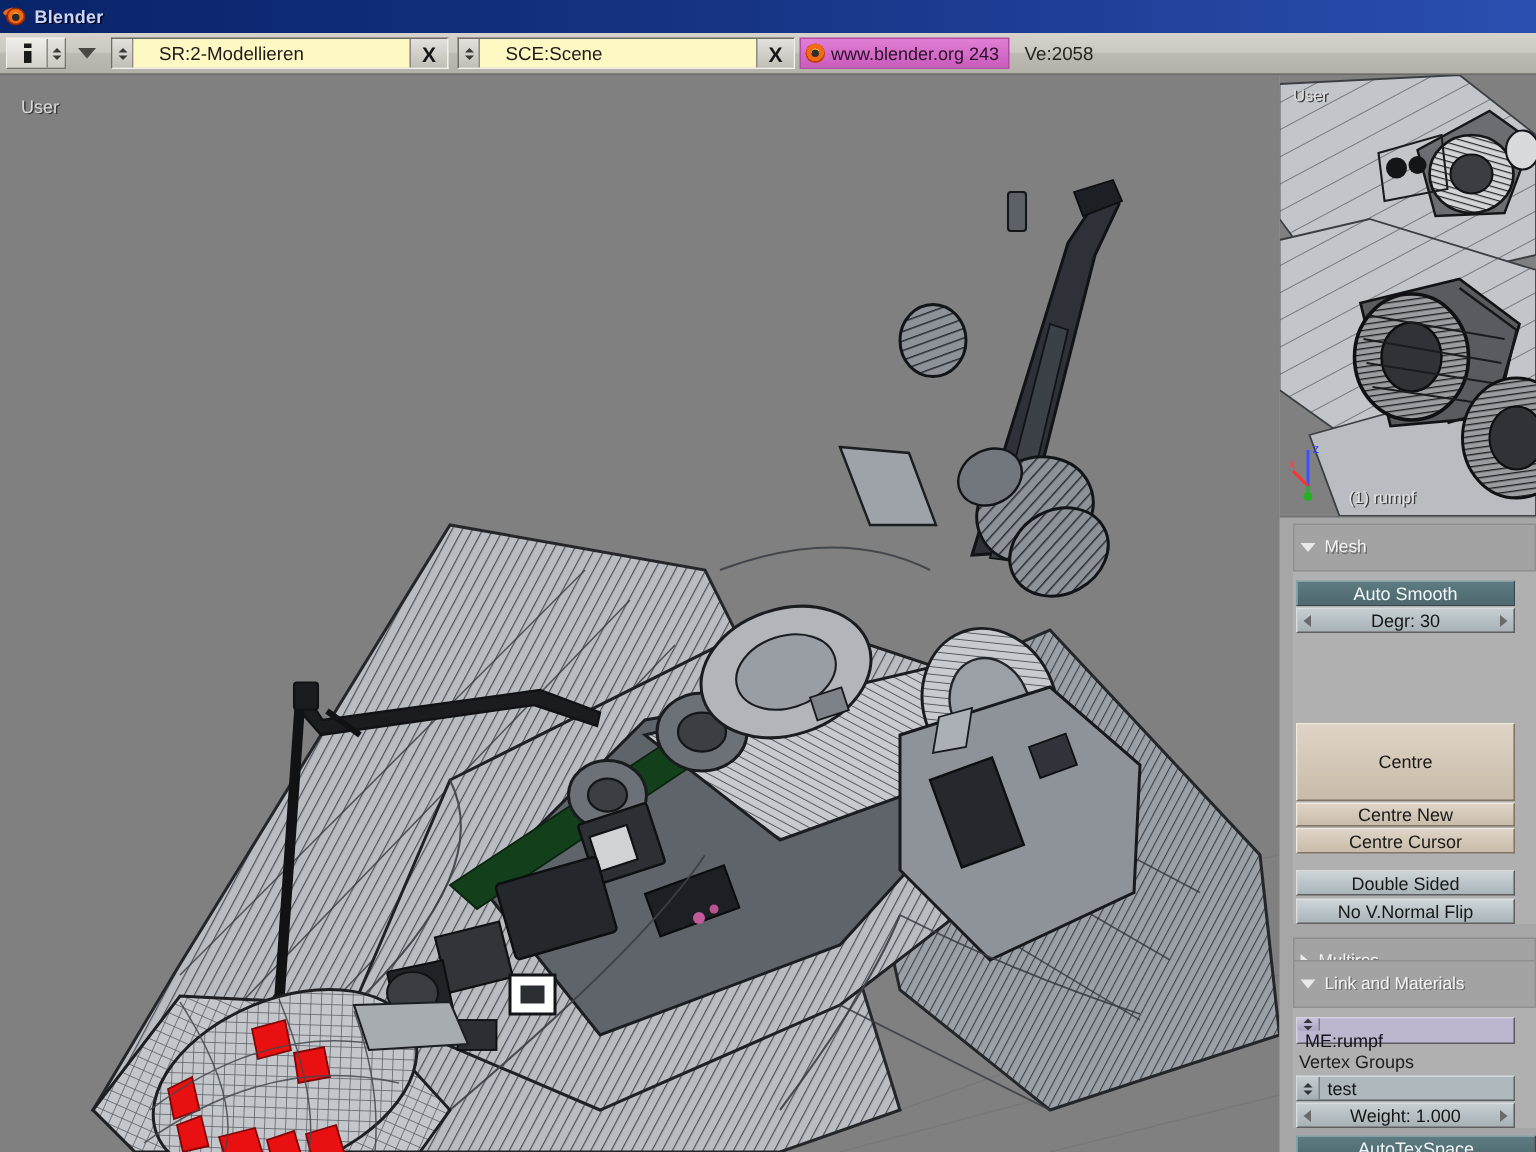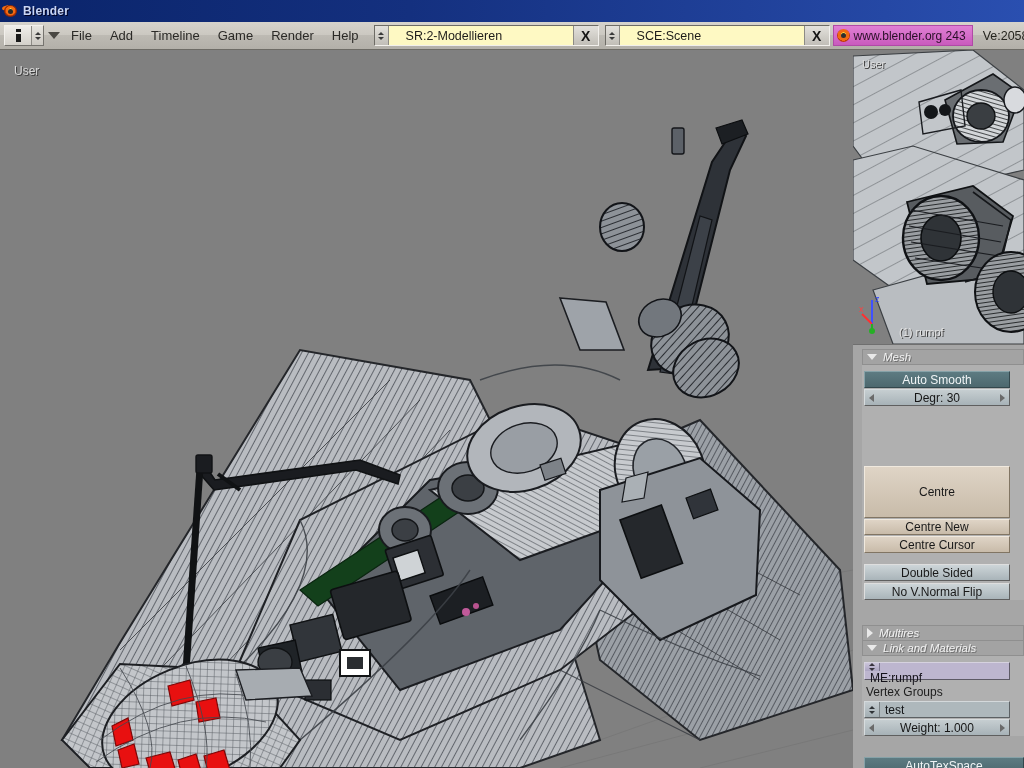--- a/index.html
+++ b/index.html
@@ -165,22 +165,22 @@
     background:#a6a6a6;
     border-top:1px solid #6f6f6f;
     overflow:hidden;
   }
   .panel{
     position:absolute;left:9px;width:162px;
     background:#b0b0b0;
     box-sizing:border-box;
   }
   .ptitle{
-    height:16px;display:flex;align-items:center;gap:6px;
-    background:#a3a3a3;border:1px solid #8f8f8f;box-sizing:border-box;padding-left:4px;font-style:italic;
+    height:32px;display:flex;align-items:center;gap:6px;
+    background:#a3a3a3;border:1px solid #8f8f8f;box-sizing:border-box;padding-left:4px;
   }
   .ptitle .arr{width:0;height:0;}
   .arr.open{border-left:5px solid transparent;border-right:5px solid transparent;border-top:6px solid #e9e9e9;}
   .arr.closed{border-top:5px solid transparent;border-bottom:5px solid transparent;border-left:6px solid #e9e9e9;}
   .ptitle .ptxt{font-size:11.5px;color:#f2f2f2;text-shadow:1px 1px 0 #6d6d6d;white-space:nowrap;}
 
   .pbody{padding:6px 12px 0 0;}
 
   .btn{
     height:17px;display:flex;align-items:center;justify-content:center;
@@ -261,28 +261,20 @@
       <div class="updown">
           <i class="u"></i>
           <i class="d"></i>
         </div>
     </div>
 
     <div class="tri-down">
         <i></i>
       </div>
 
-    <div class="menu">
-      <span>File</span>
-      <span>Add</span>
-      <span>Timeline</span>
-      <span>Game</span>
-      <span>Render</span>
-      <span>Help</span>
-    </div>
 
     <div class="fld">
       <div class="ud">
           <i class="u"></i>
           <i class="d"></i>
         </div>
       <div class="val sr-val">SR:2-Modellieren</div>
       <div class="xbtn">X</div>
     </div>
 

